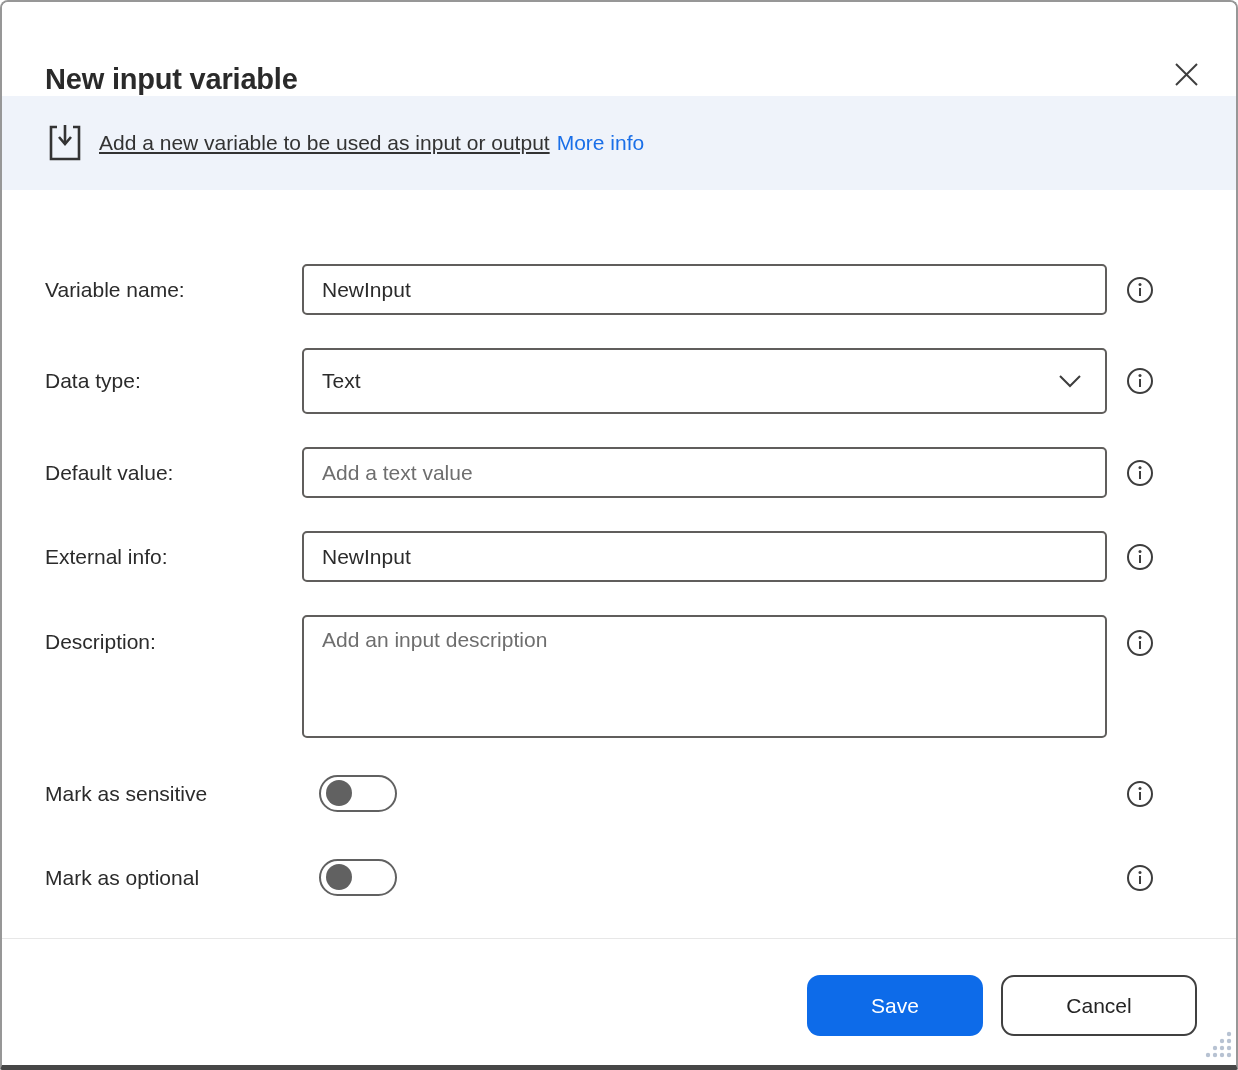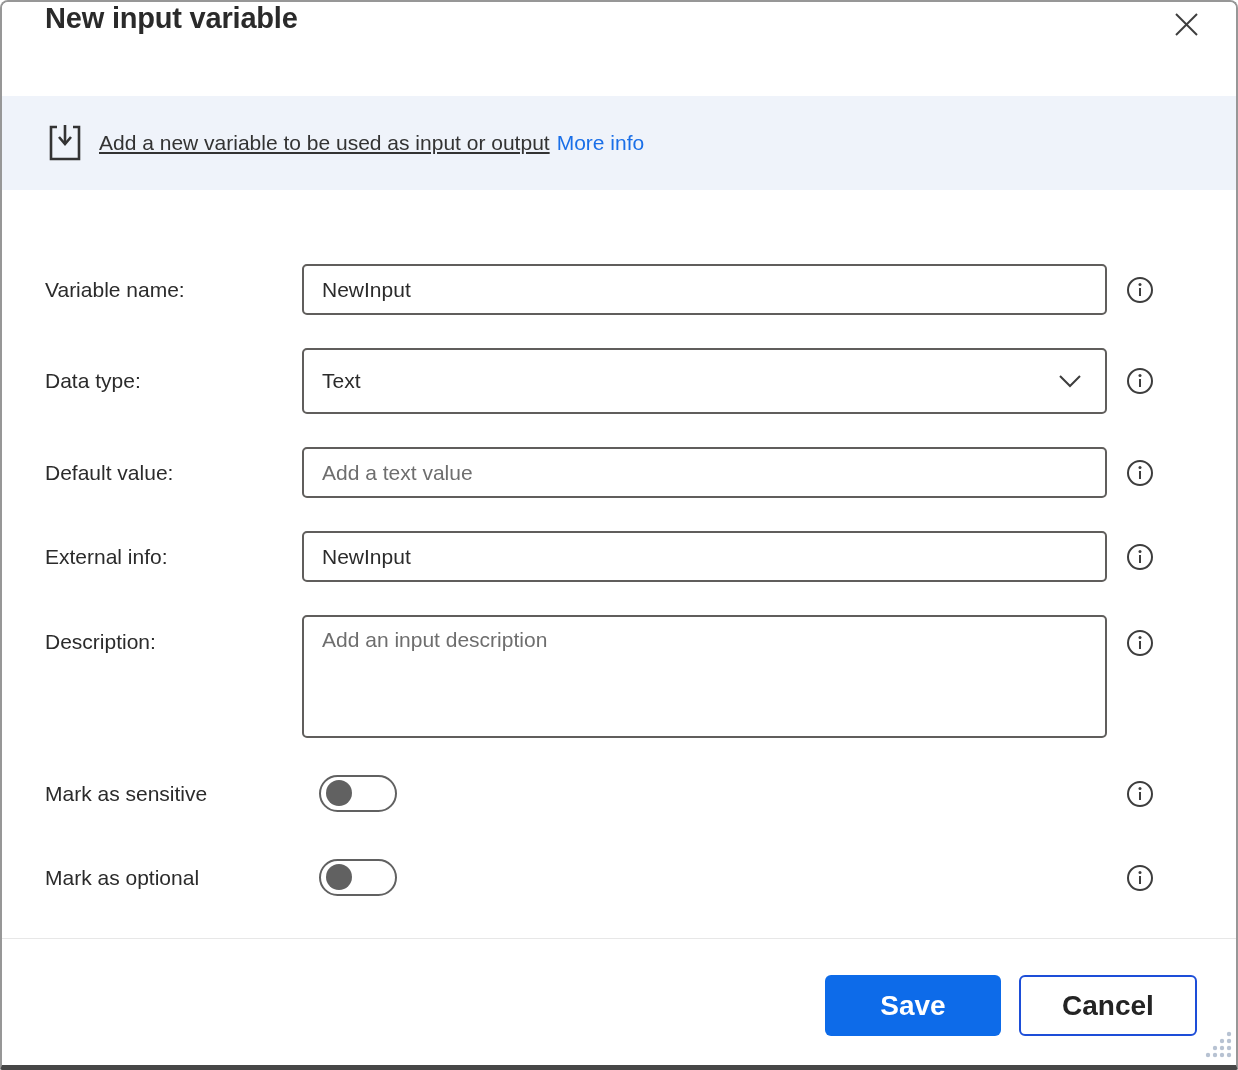--- a/index.html
+++ b/index.html
@@ -14,21 +14,21 @@
     width: 1238px; height: 1070px;
     background: #ffffff;
     border: 2px solid #979797;
     border-bottom: 5px solid #474747;
     border-radius: 8px 8px 2px 2px;
     overflow: hidden;
   }
   
   .header {
     height: 94px;
-    display: flex; align-items: flex-start; justify-content: space-between;
+    display: flex; align-items: flex-end; justify-content: space-between;
     padding: 0 28px 0 43px;
     background: #ffffff;
   }
   .title {
     font-size: 29px; font-weight: 600; color: #2a2a2a; letter-spacing: -0.2px;
   }
   .close-btn {
     width: 44px; height: 44px;
     display: flex; align-items: center; justify-content: center;
     background: none; border: none; cursor: pointer; padding: 0;
@@ -116,33 +116,33 @@
     position: absolute; left: 0; right: 0; bottom: 0;
     height: 127px;
     border-top: 1px solid #e7e7e7;
     background: #ffffff;
     display: flex; justify-content: flex-end; align-items: flex-start;
     padding: 36px 39px 0 0;
     gap: 18px;
   }
   .btn {
     height: 61px;
-    border-radius: 6px;
+    border-radius: 13px;
     font-family: "Liberation Sans", sans-serif;
-    font-size: 28px; font-weight: 700;
+    font-size: 21px; font-weight: 400;
     cursor: pointer;
   }
   .btn-save {
     width: 176px;
     background: #0D6BE9; color: #ffffff; border: none;
   }
   .btn-cancel {
-    width: 178px;
+    width: 196px;
     background: #ffffff; color: #242424;
-    border: 2px solid #1d4ed8;
+    border: 2px solid #404040;
   }
   .resize-grip {
     position: absolute; right: 3px; bottom: 2px;
     cursor: nwse-resize;
   }
 </style>
 </head>
 <body>
 
 <div class="dialog">

